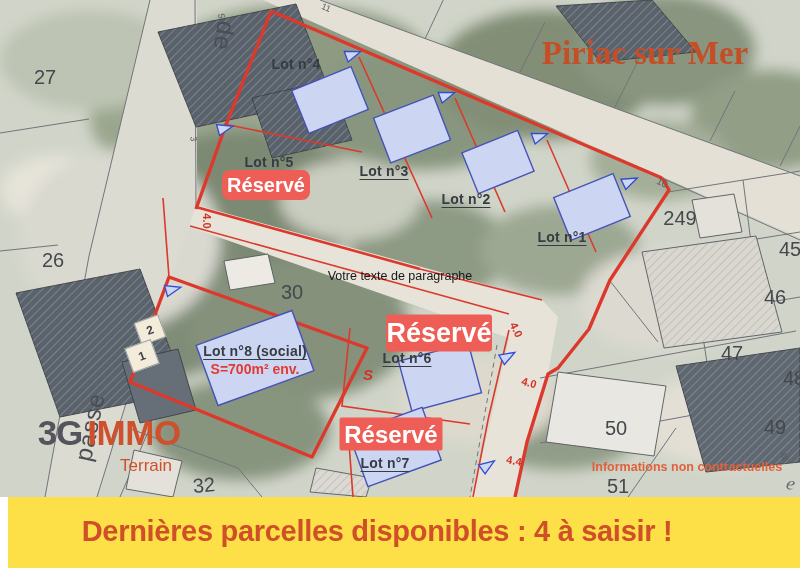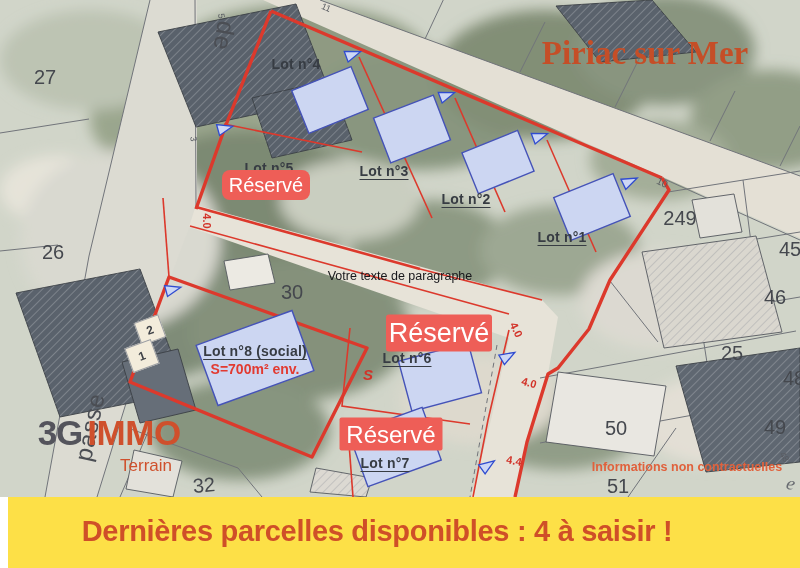--- a/index.html
+++ b/index.html
@@ -6,21 +6,21 @@
   .stage{position:relative;width:800px;height:568px;background:#fff;overflow:hidden;
          font-family:"Liberation Sans",sans-serif;}
   .map{position:absolute;left:0;top:0;width:800px;height:497px;}
   .abs{position:absolute;transform:translate(-50%,-50%);white-space:nowrap;line-height:1;}
   .title{font-family:"Liberation Serif",serif;font-weight:700;font-size:33px;color:#c54e27;}
   .lot{font-weight:700;font-size:14px;color:#373c43;letter-spacing:.2px;
        text-decoration:underline;text-underline-offset:3px;}
   .lot.nounder{text-decoration:none;}
   .lot8area{font-weight:700;font-size:14px;color:#e23a31;text-underline-offset:3px;}
   .badge{background:#ee5e57;color:#fff;display:flex;align-items:center;justify-content:center;
-         font-weight:400;}
+         font-weight:700;}
   .num{font-size:20px;color:#45484e;}
   .mark{font-size:9px;color:#585b61;}
   .street{font-size:25px;color:#4b4e54;letter-spacing:1px;}
   .dim{font-weight:700;font-size:11px;color:#d23329;}
   .note{font-size:12.5px;color:#17171b;}
   .smarker{font-weight:700;font-style:italic;font-size:15px;color:#d23329;}
   .parkbox{background:#f3ecdb;border:1px solid #9b9ea3;color:#3f4247;font-weight:700;font-size:12px;
            display:flex;align-items:center;justify-content:center;}
   .logo3g{font-weight:700;font-size:35px;color:#54545c;letter-spacing:-1px;}
   .logoimmo{font-weight:700;font-size:35px;color:#cf502c;letter-spacing:-.5px;}
@@ -201,44 +201,44 @@
         <g transform="translate(488,466) rotate(-25)">
             <polygon points="-8,-5 8,-2 -6,6"></polygon>
           </g>
       </g>
     </svg>
 
     
     <div class="abs title" style="left:622px;top:53px;margin-left:23px;">Piriac sur Mer</div>
 
     <div class="abs lot nounder" style="left:296px;top:64px;">Lot n°4</div>
-    <div class="abs lot" style="left:269px;top:168px;text-align:right;">Lot n°5</div>
+    <div class="abs lot" style="left:269px;top:162px;text-align:right;">Lot n°5</div>
     <div class="abs lot" style="left:384px;top:171px;">Lot n°3</div>
     <div class="abs lot" style="left:466px;top:199px;">Lot n°2</div>
     <div class="abs lot" style="left:562px;top:237px;">Lot n°1</div>
     <div class="abs lot" style="left:407px;top:358px;">Lot n°6</div>
     <div class="abs lot" style="left:385px;top:463px;">Lot n°7</div>
     <div class="abs lot" style="left:255px;top:351px;">Lot n°8 (social)</div>
     <div class="abs lot8area" style="left:255px;top:369px;">S=700m² env.</div>
 
     <div class="abs badge" style="left:266px;top:185px;width:88px;height:30px;border-radius:8px;font-size:20px;">Réservé</div>
     <div class="abs badge" style="left:439px;top:333px;width:106px;height:37px;border-radius:3px;font-size:27px;">Réservé</div>
     <div class="abs badge" style="left:391px;top:434px;width:103px;height:33px;border-radius:2px;font-size:24px;">Réservé</div>
 
     <div class="abs note" style="left:400px;top:276px;">Votre texte de paragraphe</div>
 
     
     <div class="abs num" style="left:45px;top:77px;">27</div>
-    <div class="abs num" style="left:53px;top:252px;text-align:center;">26</div>
+    <div class="abs num" style="left:53px;top:260px;text-align:center;">26</div>
     <div class="abs num" style="left:292px;top:292px;">30</div>
     <div class="abs num" style="left:204px;top:485px;transform:translate(-50%,-50%) rotate(-5deg);">32</div>
     <div class="abs num" style="left:680px;top:218px;">249</div>
     <div class="abs num" style="left:790px;top:249px;">45</div>
     <div class="abs num" style="left:775px;top:297px;">46</div>
-    <div class="abs num" style="left:732px;top:353px;">25</div>
+    <div class="abs num" style="left:732px;top:353px;">47</div>
     <div class="abs num" style="left:794px;top:378px;">48</div>
     <div class="abs num" style="left:775px;top:427px;">49</div>
     <div class="abs num" style="left:616px;top:428px;">50</div>
     <div class="abs num" style="left:618px;top:486px;">51</div>
 
     
     <div class="abs mark" style="left:326px;top:8px;transform:translate(-50%,-50%) rotate(22deg);">11</div>
     <div class="abs mark" style="left:662px;top:183px;font-size:10px;transform:translate(-50%,-50%) rotate(25deg);">10</div>
     <div class="abs mark" style="left:221px;top:16px;transform:translate(-50%,-50%) rotate(80deg);">5</div>
     <div class="abs mark" style="left:193px;top:139px;transform:translate(-50%,-50%) rotate(83deg);">3</div>

